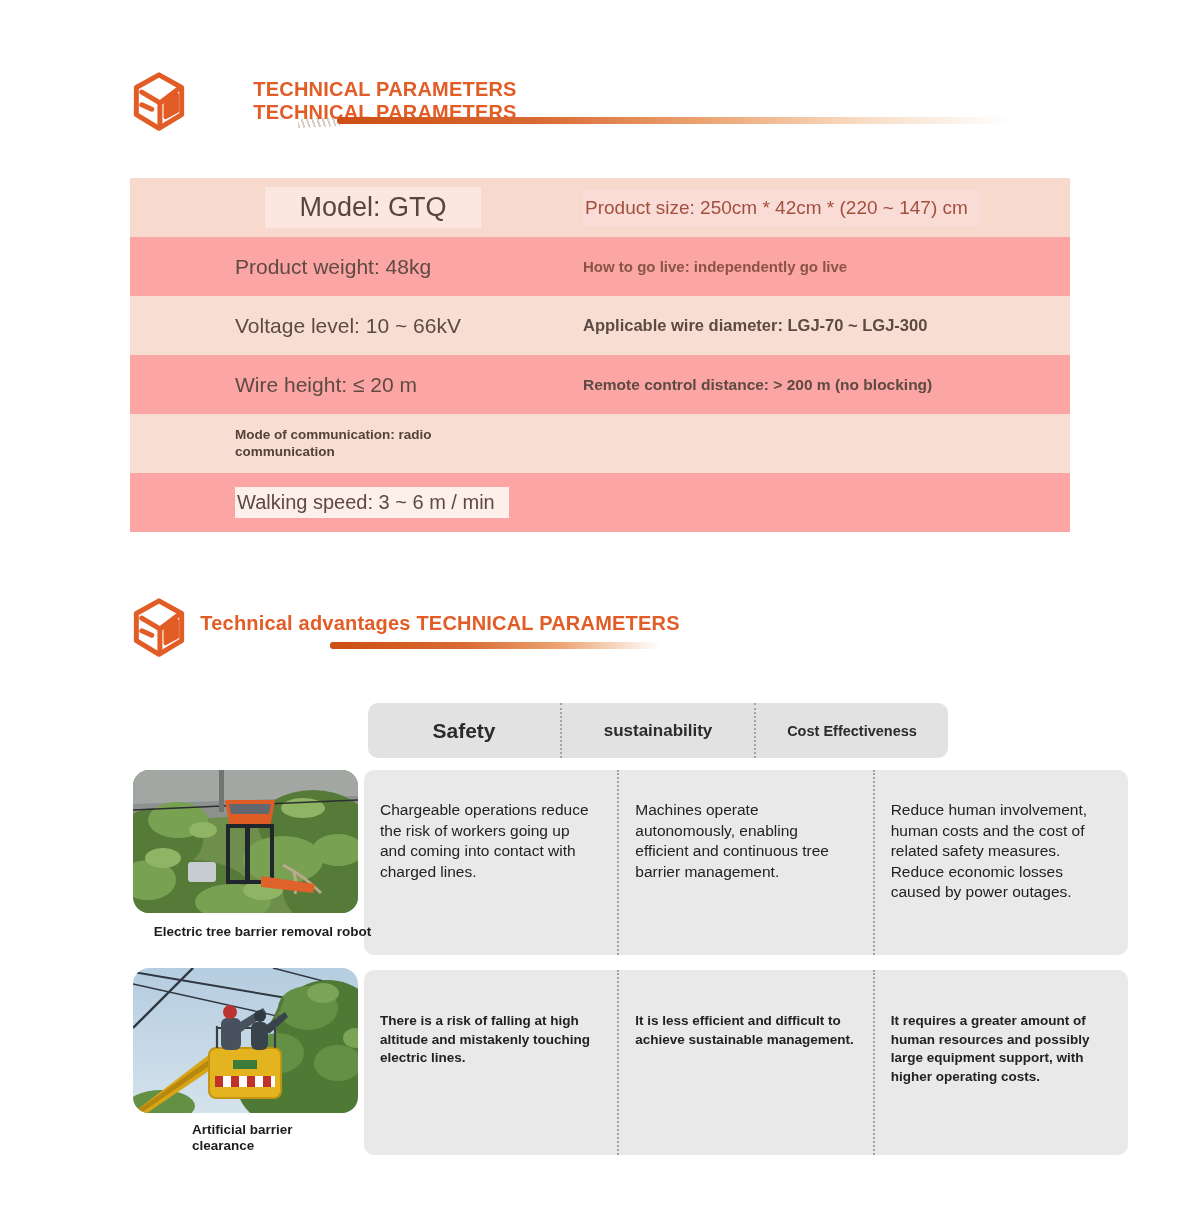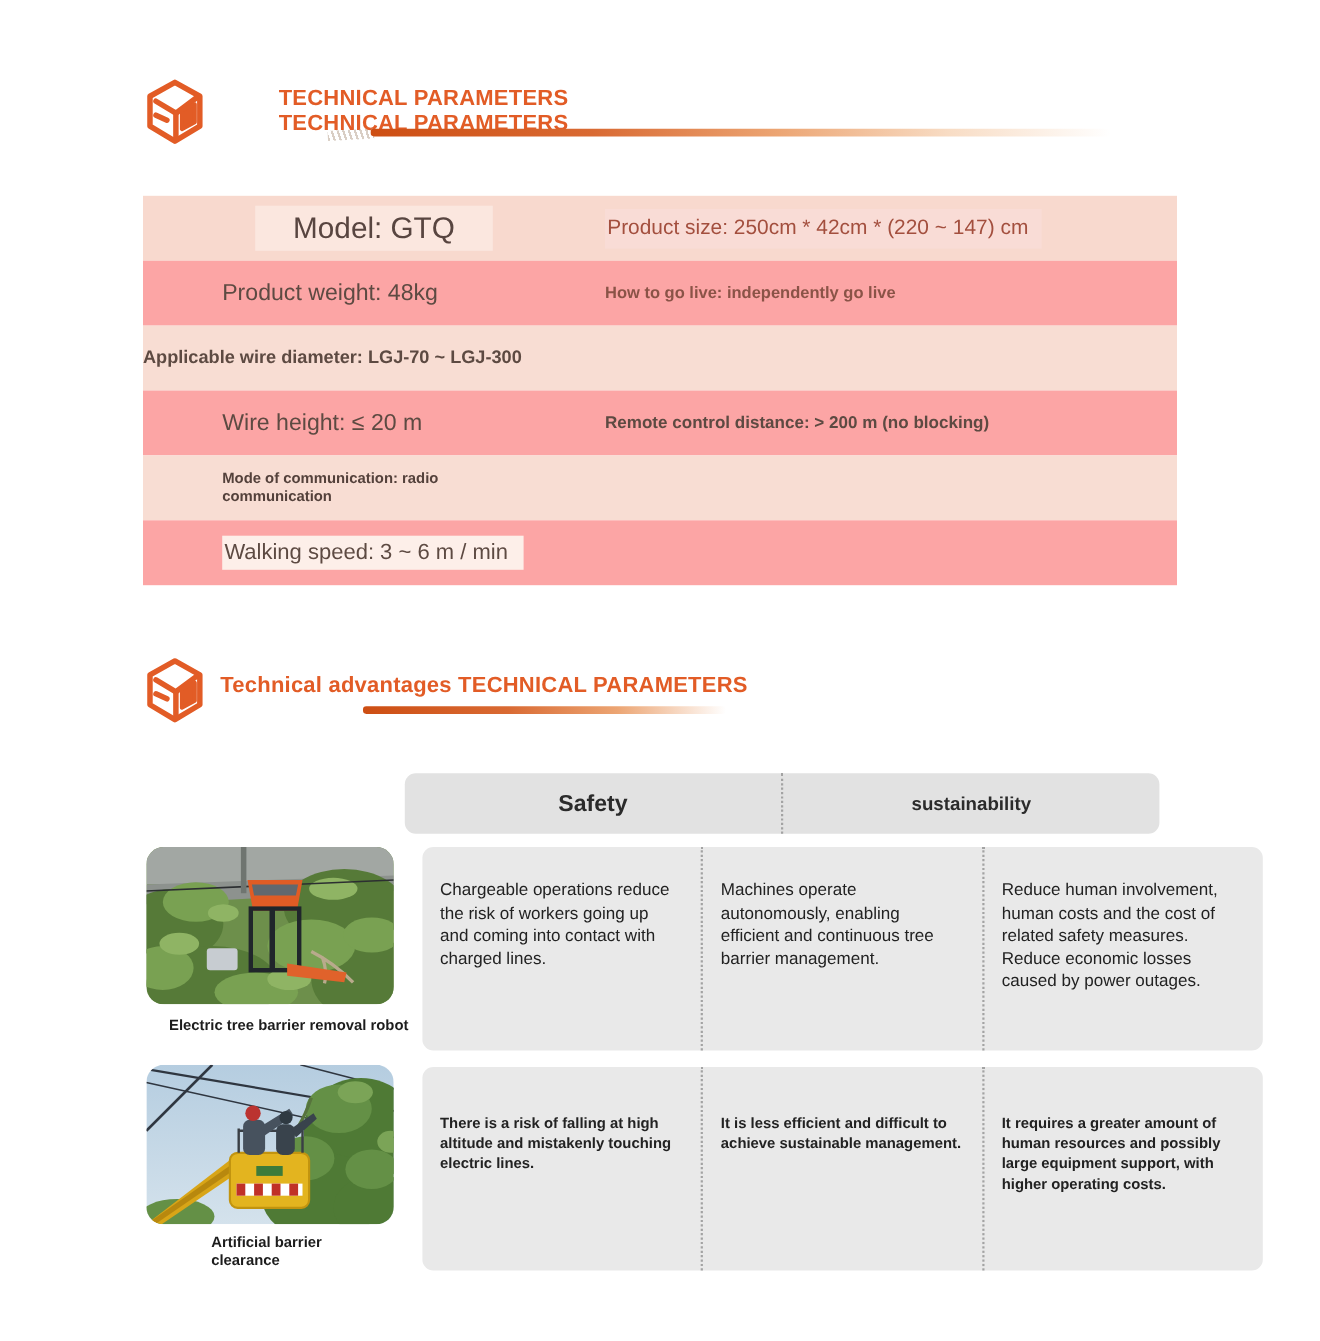--- a/index.html
+++ b/index.html
@@ -25,47 +25,47 @@
   #line1{left:337px;top:117px;width:673px;}
   #line2{left:330px;top:642px;width:330px;
     background:linear-gradient(to right,#cd4e13 0%,#d96a33 40%,#eca573 70%,rgba(255,255,255,0) 100%);}
   .scribble{
     position:absolute;left:298px;top:118px;width:42px;height:9px;opacity:.55;
     background:repeating-linear-gradient(75deg,#b9a593 0 2px,rgba(255,255,255,0) 2px 5px);
     transform:rotate(-3deg);
   }
   
   #spec-table{position:absolute;left:130px;top:178px;width:940px;}
-  .spec-row{display:flex;align-items:center;height:59px;}
+  .spec-row{display:flex;align-items:center;height:59px;padding-left:33px;}
   .spec-row.pink{background:#f8ddd3;}
   .spec-row.pink-a{background:#f8d9ce;}
   .spec-row.light{background:#fca5a5;}
   .cell-l{width:420px;flex:0 0 auto;box-sizing:border-box;padding-left:72px;}
   .cell-r{flex:1 1 auto;box-sizing:border-box;padding-right:12px;}
   .t-model{font-size:27px;color:#584540;background:#fbe7df;padding:5px 34px;display:inline-block;}
   .row-model .cell-l{padding-left:0;text-align:center;}
   .t-size{font-size:19px;color:#a34f3e;background:#f9dcd6;padding:7px 12px 7px 2px;display:inline-block;}
   .t-big{font-size:21px;color:#5d4a42;}
   .t-med{font-size:16.5px;color:#5d4a42;font-weight:600;}
   .t-sml{font-size:15px;color:#8a5347;font-weight:700;}
   .t-sml2{font-size:15.5px;color:#5d4a42;font-weight:600;}
   .t-mode{font-size:13.5px;color:#54413b;font-weight:600;line-height:1.25;display:inline-block;width:200px;}
   .t-walk{font-size:20px;color:#5d4a42;background:#fdefe9;padding:4px 14px 4px 2px;display:inline-block;}
   
   #adv-header{
-    position:absolute;left:368px;top:703px;width:686px;height:55px;
+    position:absolute;left:368px;top:703px;width:580px;height:55px;
     background:#e2e2e2;border-radius:10px;display:flex;
   }
   .adv-hcell{flex:1 1 0;display:flex;align-items:center;justify-content:center;color:#2b2b2b;}
   .adv-hcell:not(:last-child){border-right:2px dotted #a3a3a3;}
   .h-safety{font-size:21px;font-weight:600;}
   .h-sust{font-size:17px;font-weight:600;}
   .h-cost{font-size:14.5px;font-weight:700;}
   .adv-row{
-    position:absolute;left:384px;width:764px;height:185px;
+    position:absolute;left:364px;width:764px;height:185px;
     background:#e9e9e9;border-radius:10px;display:flex;
   }
   #adv-row1{top:770px;}
   #adv-row2{top:970px;}
   .adv-cell{flex:1 1 0;box-sizing:border-box;padding:30px 18px 0 16px;color:#222222;white-space:pre-line;}
   .adv-cell:not(:last-child){border-right:2px dotted #a3a3a3;}
   #adv-row1 .adv-cell{font-size:15.5px;line-height:1.33;font-weight:500;}
   #adv-row2 .adv-cell{font-size:13.5px;line-height:1.38;font-weight:600;padding-top:42px;}
   
   .photo{position:absolute;left:133px;width:225px;border-radius:16px;overflow:hidden;line-height:0;}
@@ -106,20 +106,23 @@
   </div>
   <div class="spec-row light">
     <div class="cell-l">
       <span class="t-big">Product weight: 48kg</span>
     </div>
     <div class="cell-r">
       <span class="t-sml">How to go live: independently go live</span>
     </div>
   </div>
   <div class="spec-row pink">
+    <div class="cell-l">
+      <span class="t-big">Voltage level: 10 ~ 66kV</span>
+    </div>
     <div class="cell-r">
       <span class="t-med">Applicable wire diameter: LGJ-70 ~ LGJ-300</span>
     </div>
   </div>
   <div class="spec-row light">
     <div class="cell-l">
       <span class="t-big">Wire height: ≤ 20 m</span>
     </div>
     <div class="cell-r">
       <span class="t-sml2">Remote control distance: &gt; 200 m (no blocking)</span>
@@ -150,20 +153,21 @@
       <path d="M39,32 L52,26 L52,44 L39,51 Z" fill="#e25c26" stroke="#e25c26" stroke-width="4" stroke-linejoin="round"></path>
     </svg>
   </span>
   <div class="sec-title">Technical advantages TECHNICAL PARAMETERS</div>
 </div>
 <div id="line2" class="grad-line"></div>
 
 <div id="adv-header">
   <div class="adv-hcell h-safety">Safety</div>
   <div class="adv-hcell h-sust">sustainability</div>
+  <div class="adv-hcell h-cost">Cost Effectiveness</div>
 </div>
 
 <div id="adv-row1" class="adv-row">
   <div class="adv-cell">Chargeable operations reduce the risk of workers going up and coming into contact with charged lines.</div>
   <div class="adv-cell">Machines operate autonomously, enabling efficient and continuous tree barrier management.</div>
   <div class="adv-cell">Reduce human involvement, human costs and the cost of related safety measures.
 Reduce economic losses caused by power outages.</div>
 </div>
 
 <div id="adv-row2" class="adv-row">

